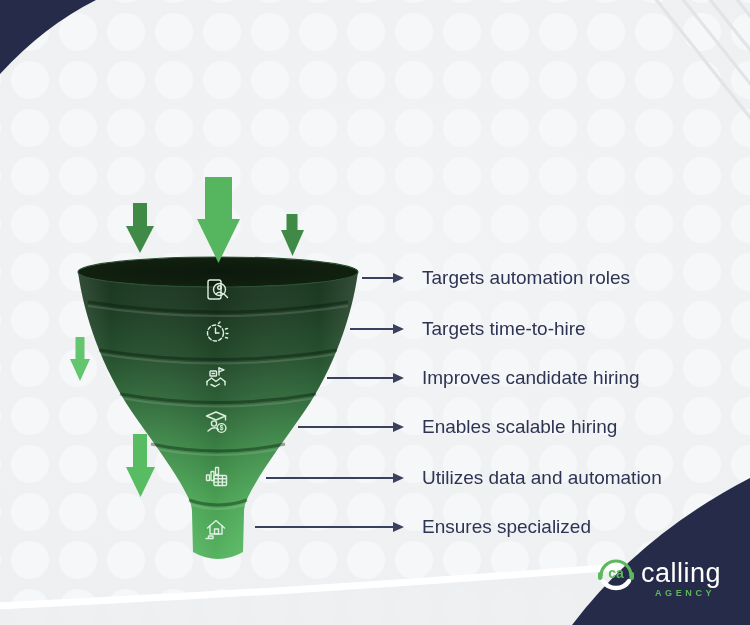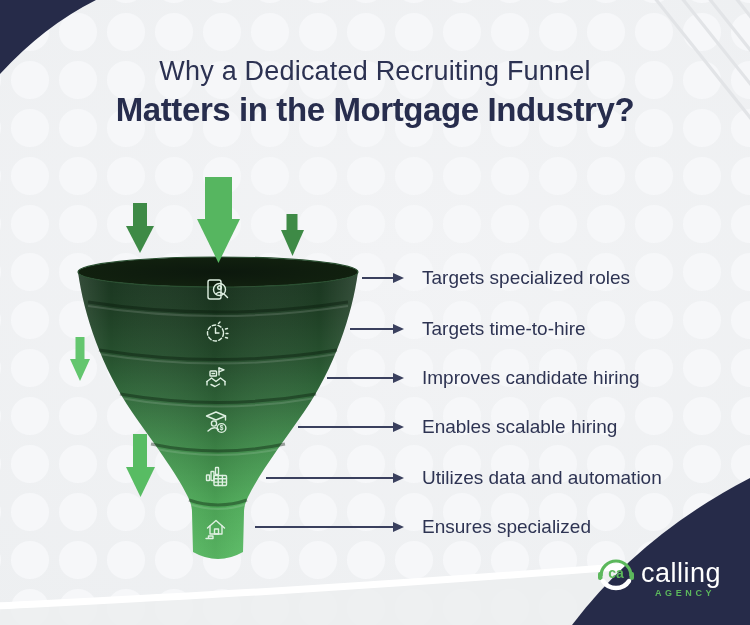--- a/index.html
+++ b/index.html
@@ -195,26 +195,22 @@
       <g>
         <line x1="255" y1="527" x2="393" y2="527"></line>
           <polygon points="393,522 404,527 393,532" fill="#3a405e" stroke="none"></polygon>
       </g>
     </g>
 
     <path d="M0,0 L96,0 Q44,26 0,74 Z" fill="#262b49"></path>
     <path d="M750,625 L750,478 Q640,535 572,625 Z" fill="#262b49"></path>
   </svg>
 
-  <div class="title-wrap">
-    <div class="title-line1">Why a Dedicated Recruiting Funnel</div>
-    <div class="title-line2">Matters in the Mortgage Industry?</div>
-  </div>
-
-  <div class="stage-label" style="top:265px">Targets specialized roles</div>
+
+  <div class="stage-label" style="top:265px">Targets automation roles</div>
   <div class="stage-label" style="top:316px">Targets time-to-hire</div>
   <div class="stage-label" style="top:365px">Improves candidate hiring</div>
   <div class="stage-label" style="top:414px">Enables scalable hiring</div>
   <div class="stage-label" style="top:465px">Utilizes data and automation</div>
   <div class="stage-label" style="top:514px">Ensures specialized</div>
 
   <div class="logo">
     <svg width="44" height="48" viewBox="0 0 44 48">
       <path d="M7,26 A15,15 0 1 1 37,26" stroke="#5cb85c" stroke-width="3.2" fill="none"></path>
       <rect x="4" y="22" width="4.5" height="8" rx="2" fill="#5cb85c"></rect>

